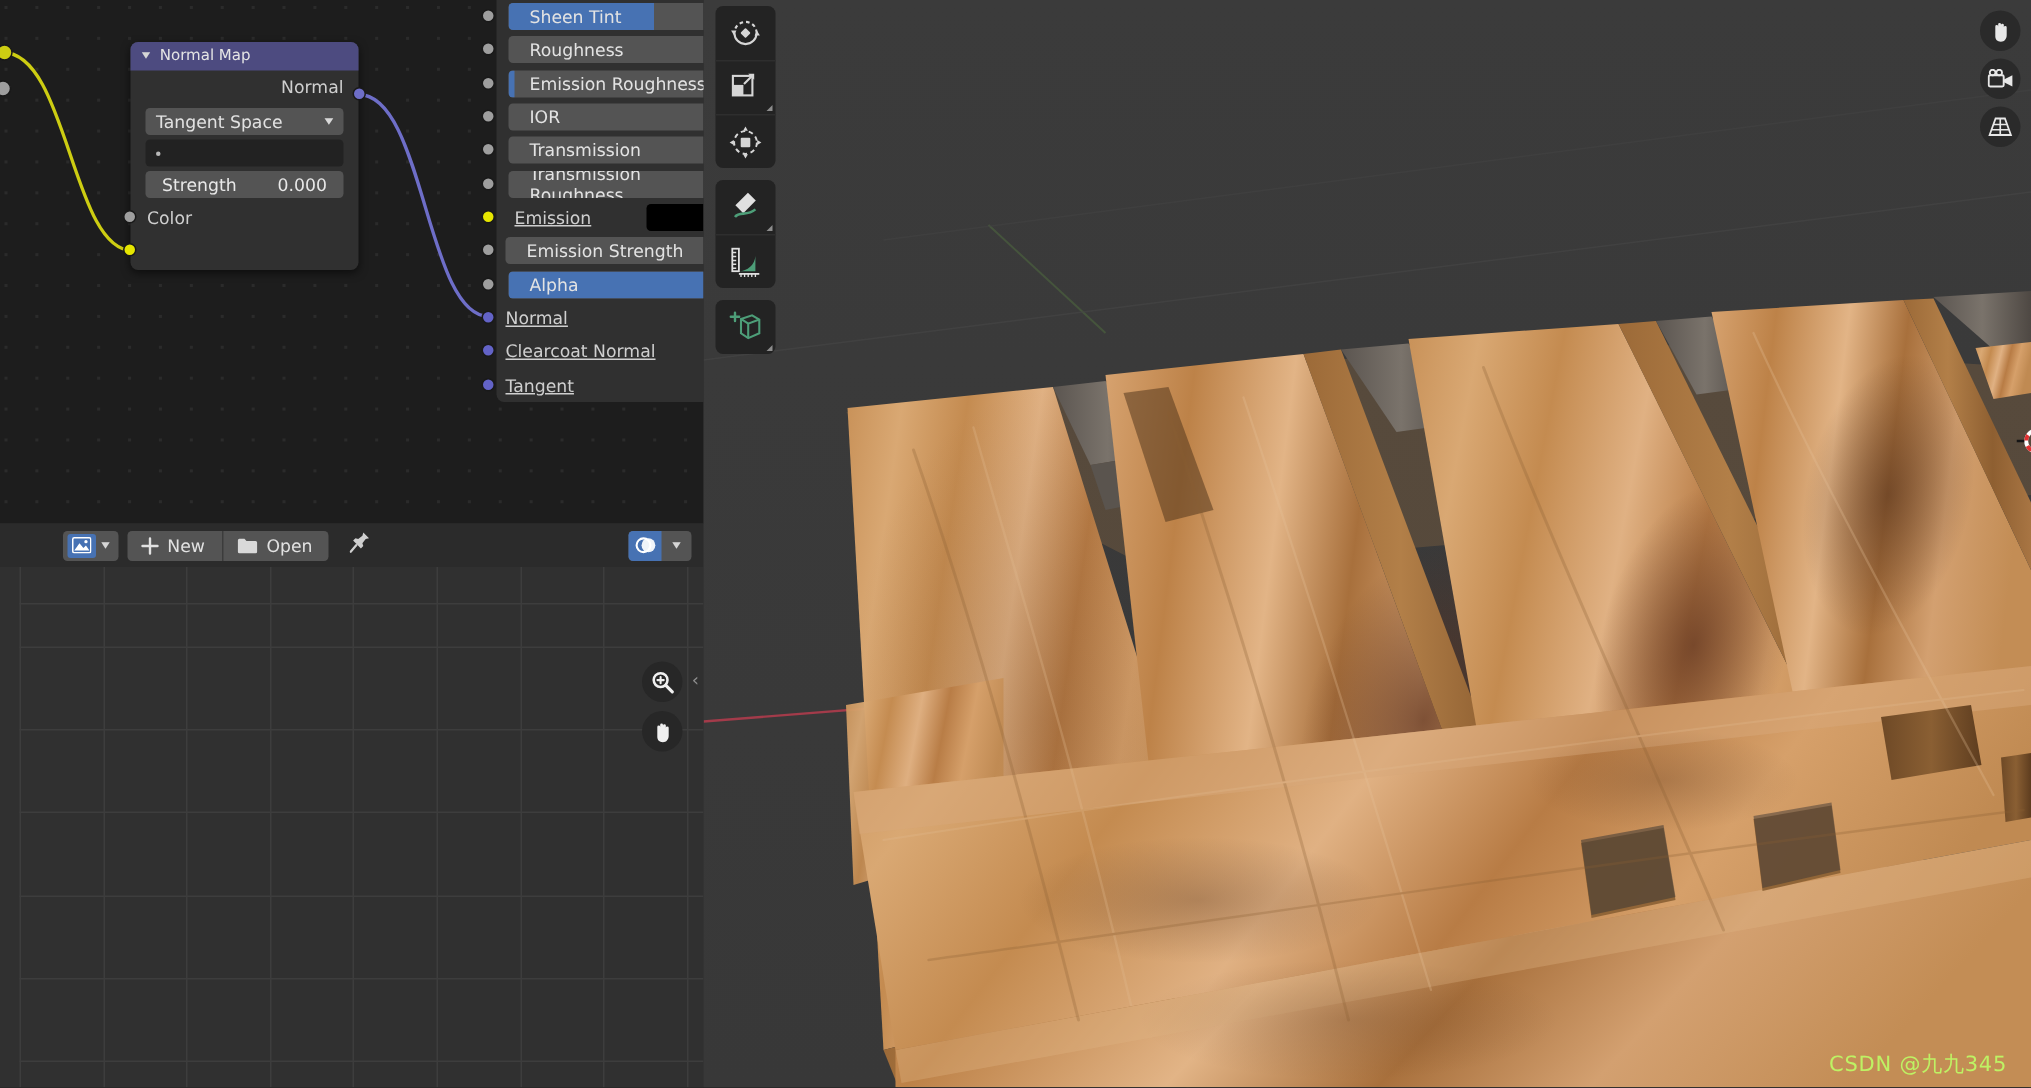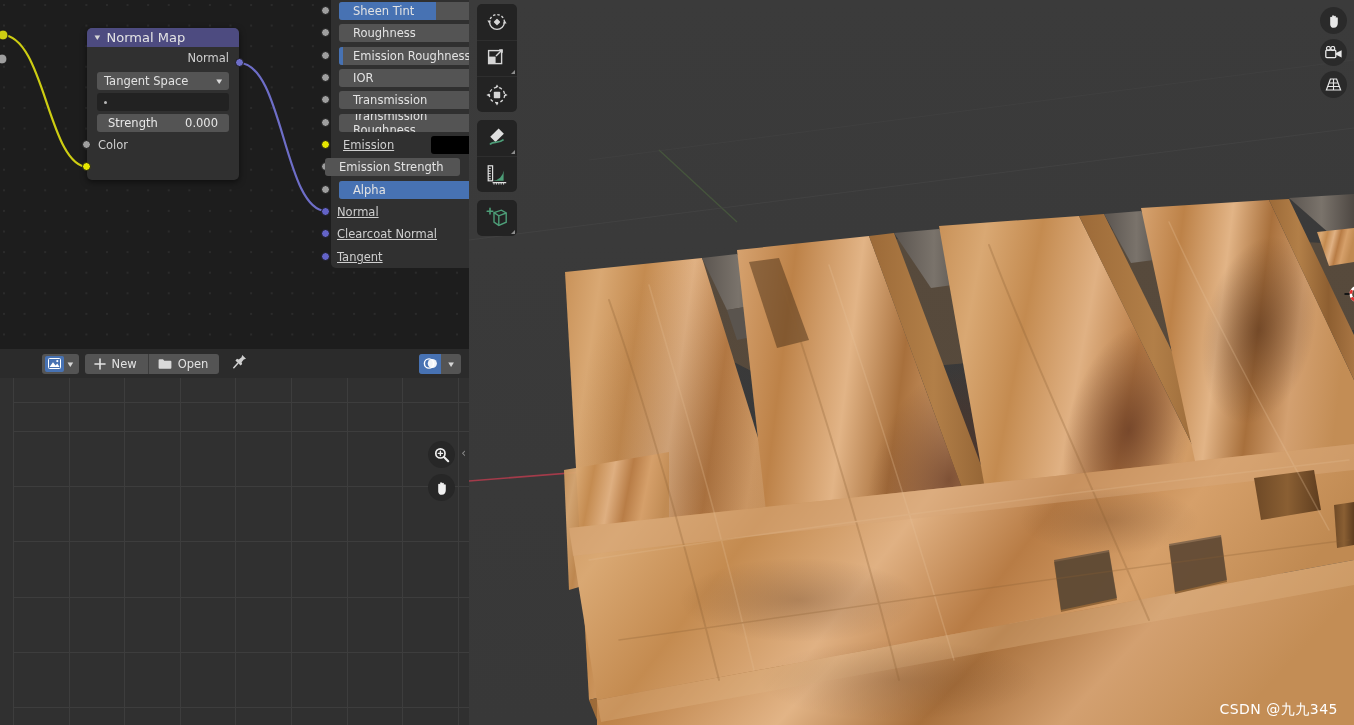--- a/index.html
+++ b/index.html
@@ -24,21 +24,21 @@
   #nm-node{
     position:absolute; left:87px; top:28px; width:152px; height:152px;
     background:#303030; border-radius:5px;
     box-shadow:0 2px 6px rgba(0,0,0,.55);
   }
   #nm-header{
     height:19px; background:#4d4b80; border-radius:5px 5px 0 0;
     display:flex; align-items:center; padding-left:8px; gap:7px;
   }
   #nm-header .chev{ color:#d6d6d6; font-size:9px; line-height:1; transform:scaleX(1.25); }
-  #nm-title{ color:#e4e4e4; font-size:13px; }
+  #nm-title{ color:#e4e4e4; font-size:10px; }
   .nm-row-out{ height:22px; display:flex; align-items:center; justify-content:flex-end;
       padding-right:10px; color:#cfcfcf; font-size:11.5px; }
   .nm-widget{
     margin:3px 10px 0 10px; height:18px; background:#545454; border-radius:3px;
     display:flex; align-items:center; position:relative; color:#e2e2e2; font-size:11.5px;
   }
   .nm-widget.dropdown{ background:#545454; justify-content:flex-start; padding-left:7px; }
   .nm-widget.dropdown .dd-chev{ position:absolute; right:7px; font-size:9px; color:#d9d9d9; transform:scaleX(1.3); }
   .nm-widget.dark{ background:#222; }
   .nm-widget.dark .dot{ width:3px;height:3px;border-radius:50%;background:#b8b8b8;margin-left:7px; }
@@ -105,21 +105,21 @@
   .tool-btn{ width:40px; height:36px; display:flex; align-items:center; justify-content:center;
       position:relative; }
   .tool-btn + .tool-btn{ border-top:1px solid #2e2e2e; }
   .tool-btn .corner{ position:absolute; right:2px; bottom:2px; width:0;height:0;
       border-left:4px solid transparent; border-bottom:4px solid #8d8d8d; }
   #vp-gizmos{ position:absolute; right:7px; top:4px; display:flex; flex-direction:column; gap:5px;
       align-items:center; }
   .vp-circ{ width:27px;height:27px;border-radius:50%;background:#2a2a2a;
       display:flex;align-items:center;justify-content:center; }
   #cursor3d{ position:absolute; left:875px; top:280px; width:28px;height:28px; }
-  #watermark{ position:absolute; right:16px; bottom:6px; color:#ffffff; font-size:14px;
+  #watermark{ position:absolute; right:16px; bottom:6px; color:#bef264; font-size:14px;
       letter-spacing:.5px; }
 </style>
 </head>
 <body>
 
 <div id="root">
 
   <div id="node-editor">
 
     <svg id="noodles" viewBox="0 0 469 349">
@@ -186,21 +186,21 @@
         </div>
         <span class="b-socket" style="left: 321px; top: 117.65px; background: rgb(158, 158, 158);"></span>
         <div class="b-slider" style="left: 339px; top: 113.65px; width: 135px;">
           <span class="fill" style="width: 0px; background: rgb(71, 114, 179);"></span>
           <span class="txt">Transmission Roughness</span>
         </div>
         <span class="b-socket" style="left: 321px; top: 139.98px; background: rgb(230, 230, 0);"></span>
         <div class="b-label" style="left: 343px; top: 135.98px;">Emission</div>
         <div class="b-swatch" style="left: 431px; top: 135.98px; width: 82px; background: rgb(0, 0, 0);"></div>
         <span class="b-socket" style="left: 321px; top: 162.31px; background: rgb(158, 158, 158);"></span>
-        <div class="b-slider" style="left: 325px; top: 158.31px; width: 135px; text-align: right;">
+        <div class="b-slider" style="left: 337px; top: 158.31px; width: 135px; text-align: right;">
           <span class="fill" style="width: 0px; background: rgb(71, 114, 179);"></span>
           <span class="txt">Emission Strength</span>
         </div>
         <span class="b-socket" style="left: 321px; top: 184.64px; background: rgb(158, 158, 158);"></span>
         <div class="b-slider" style="left: 339px; top: 180.64px; width: 135px;">
           <span class="fill" style="width: 135px; background: rgb(71, 114, 179);"></span>
           <span class="txt">Alpha</span>
         </div>
         <span class="b-socket" style="left: 321px; top: 206.97px; background: rgb(99, 99, 199);"></span>
         <div class="b-label" style="left: 337px; top: 202.97px;">Normal</div>

